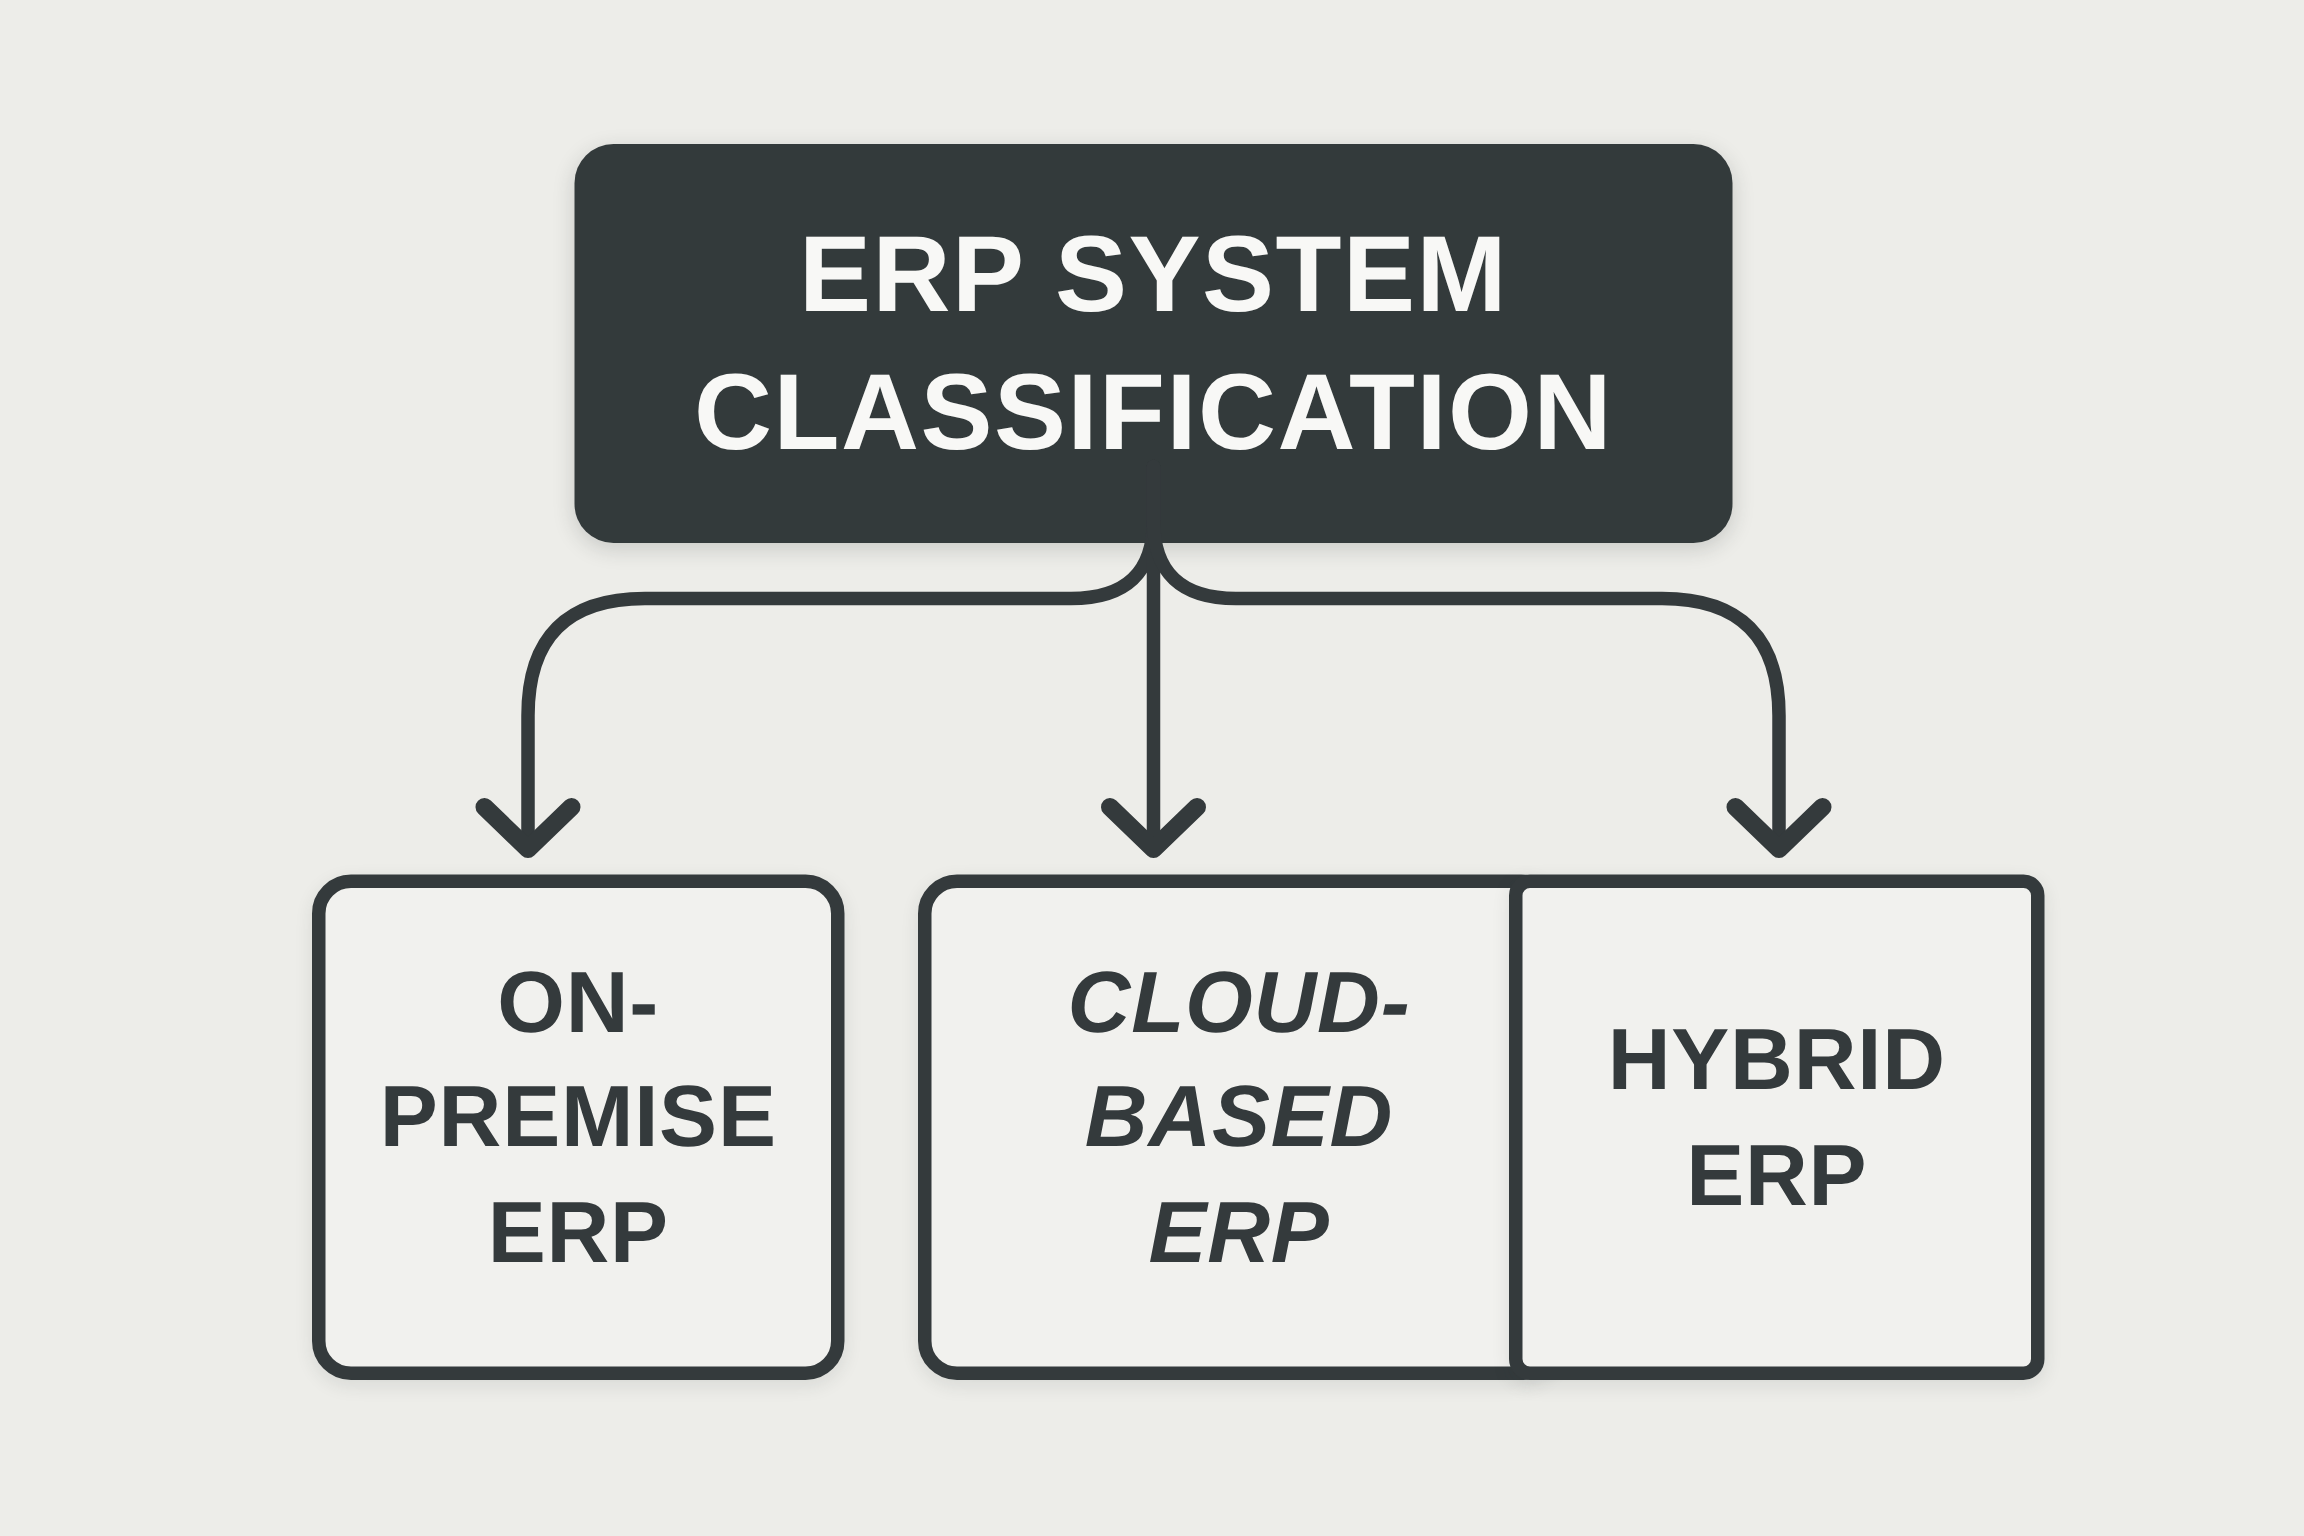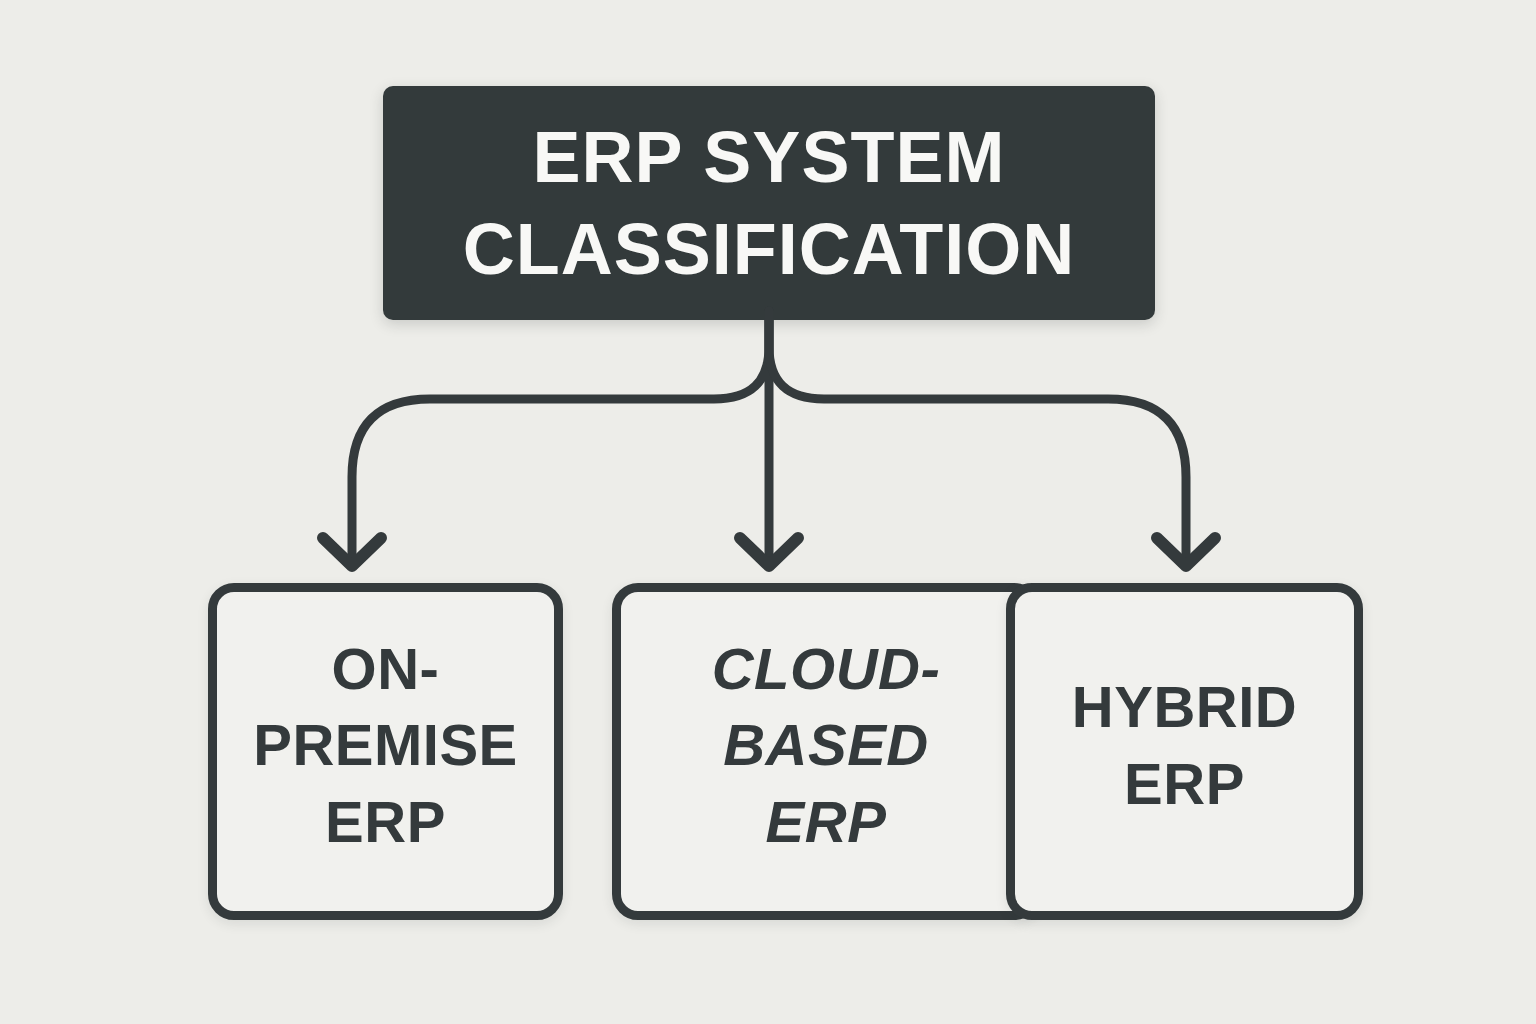--- a/index.html
+++ b/index.html
@@ -13,22 +13,22 @@
   html,body{background:var(--bg);}
   body{
     font-family:"Liberation Sans","DejaVu Sans",sans-serif;
     width:1536px;height:1024px;overflow:hidden;
   }
   .canvas{
     position:relative;width:1536px;height:1024px;background:var(--bg);
   }
   
   .root-node{
-    position:absolute;left:383px;top:86px;width:772px;height:234px;
-    background:var(--root-fill);border-radius:10px;
+    position:absolute;left:383px;top:96px;width:772px;height:266px;
+    background:var(--root-fill);border-radius:26px;
     display:flex;align-items:center;justify-content:center;
     box-shadow:0 4px 14px rgba(40,45,45,0.18);
   }
   .root-label{
     color:var(--root-text);
     font-size:72px;font-weight:bold;line-height:1.28;
     letter-spacing:1px;text-align:center;white-space:pre-line;
   }
   
   .connectors{position:absolute;left:0;top:0;width:1536px;height:1024px;}
@@ -43,21 +43,21 @@
   
   .child-node{
     position:absolute;top:583px;height:337px;
     background:var(--node-fill);
     border:9px solid var(--ink);border-radius:26px;
     display:flex;align-items:center;justify-content:center;
     box-shadow:0 4px 12px rgba(40,45,45,0.10);
   }
   .child-node.n1{left:175px;width:355px;margin-left:33px;}
   .child-node.n2{left:612px;width:428px;font-style:italic;}
-  .child-node.n3{left:1006px;width:357px;}
+  .child-node.n3{left:1006px;width:357px;border-radius:14px;}
   .child-label{
     color:var(--ink);
     font-size:58px;font-weight:bold;line-height:1.32;
     letter-spacing:0.5px;text-align:center;white-space:pre-line;
     transform:translateY(-6px);
   }
 </style>
 </head>
 <body>
 

